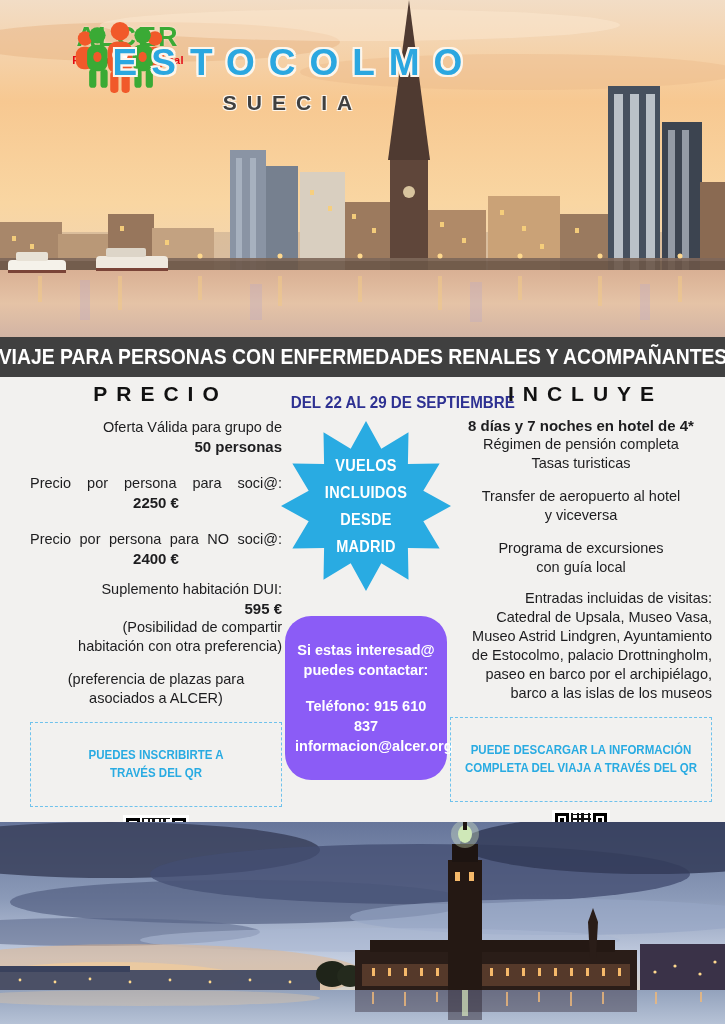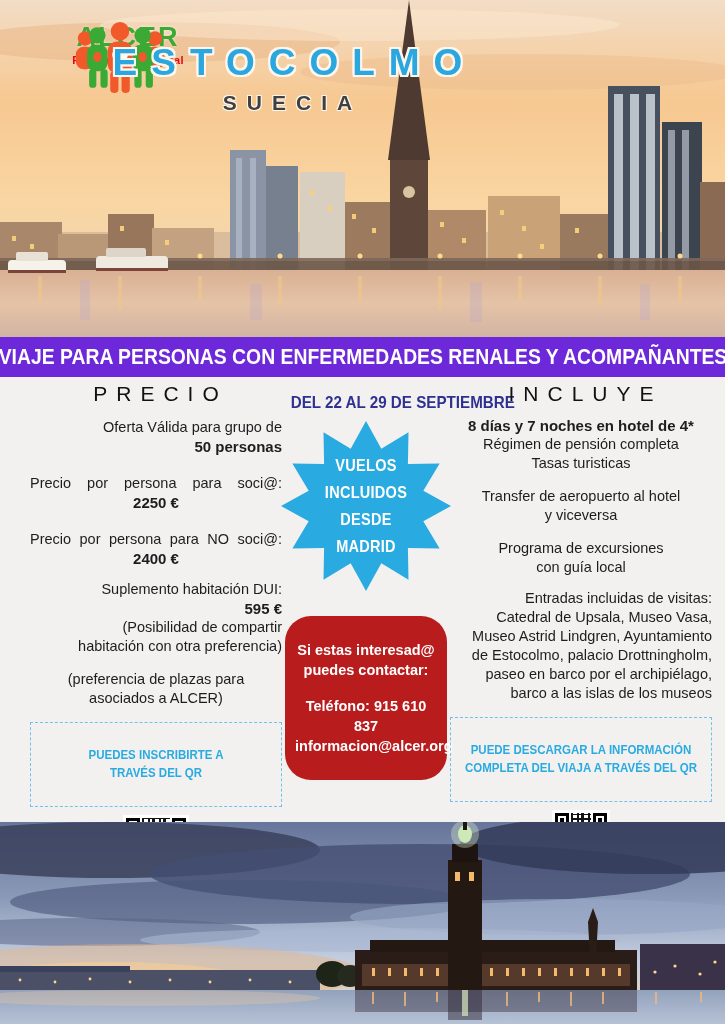--- a/index.html
+++ b/index.html
@@ -28,34 +28,34 @@
   }
   .subtitle {
     display:block; margin-top:7px; color:#404040; font-size:21px; font-weight:bold;
     letter-spacing:10px; text-indent:10px;
     text-shadow:-1px -1px 0 #fdf6ec, 1px -1px 0 #fdf6ec, -1px 1px 0 #fdf6ec, 1px 1px 0 #fdf6ec;
   }
 
   
   .banner {
     position:absolute; top:337px; left:0; width:725px; height:40px;
-    background:#6d28d9; display:flex; align-items:center; justify-content:center;
+    background:#404040; display:flex; align-items:center; justify-content:center;
   }
   .banner span {
     display:inline-block; color:#fff; font-size:22px; font-weight:bold;
     transform:scaleX(.88); white-space:nowrap; letter-spacing:0;
   }
 
   
   .content { position:absolute; top:377px; left:0; width:725px; height:445px; background:#f2f1ef; color:#1d1d1f; }
   .col-left   { position:absolute; left:30px;  top:5px; width:252px; text-align:center; }
   .col-center { position:absolute; left:281px; top:16px; width:170px; text-align:center; }
   .col-right  { position:absolute; left:450px; top:5px; width:262px; text-align:center; }
 
-  .col-heading { font-size:21px; font-weight:400; letter-spacing:9px; text-indent:9px; color:#111; }
+  .col-heading { font-size:21px; font-weight:700; letter-spacing:9px; text-indent:9px; color:#111; }
 
   .pre { white-space:pre-line; }
   .p  { font-size:14.5px; line-height:19px; }
   .val { font-size:15px; font-weight:bold; line-height:19px; }
   .just { text-align:justify; text-align-last:justify; }
 
   .mt12{margin-top:12px;text-align:right;} .mt14{margin-top:14px;} .mt10{margin-top:10px;} .mt8{margin-top:8px;} .mt18{margin-top:18px;}
 
   .cta {
     margin:14px auto 0; border:1px dashed #6fc2ec; color:#29ABE2;
@@ -80,21 +80,21 @@
   .eye-tl { top:3px; left:3px; } .eye-tr { top:3px; right:3px; } .eye-bl { bottom:3px; left:3px; }
 
   
   .dates { display:inline-block; color:#2E3192; font-size:16.5px; font-weight:bold; transform:scaleX(.92); white-space:nowrap; }
   .starburst-wrap { position:relative; width:170px; height:176px; margin:6px auto 0; }
   .starburst-text {
     position:absolute; top:50%; left:50%; transform:translate(-50%,-50%) scaleX(.88);
     color:#fff; font-weight:bold; font-size:16.5px; line-height:27px; letter-spacing:.3px; width:150px;
   }
   .contact {
-    margin:22px auto 0; width:162px; background:#b91c1c; border-radius:26px;
+    margin:22px auto 0; width:162px; background:#8b5cf6; border-radius:26px;
     color:#fff; font-weight:bold; font-size:14.5px; line-height:20px;
     padding:24px 10px 24px; text-align:center;
   }
   .contact .gap { height:16px; }
 
   
   .col-right .p, .col-right .val { line-height:19px; }
 
   
   .photo-bottom { position:absolute; top:822px; left:0; width:725px; height:202px; overflow:hidden; }

